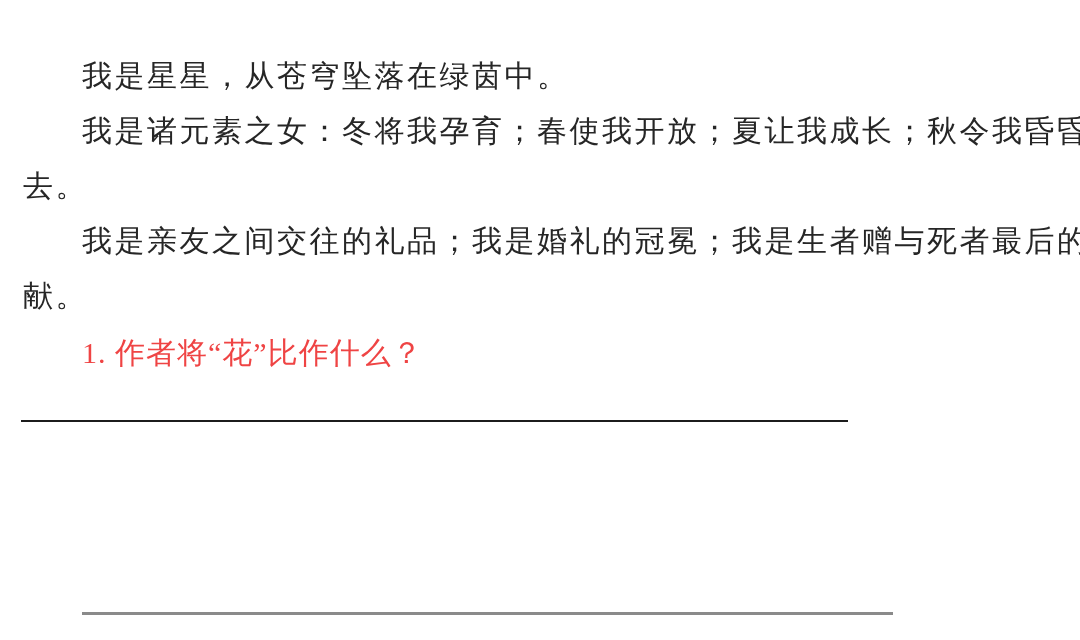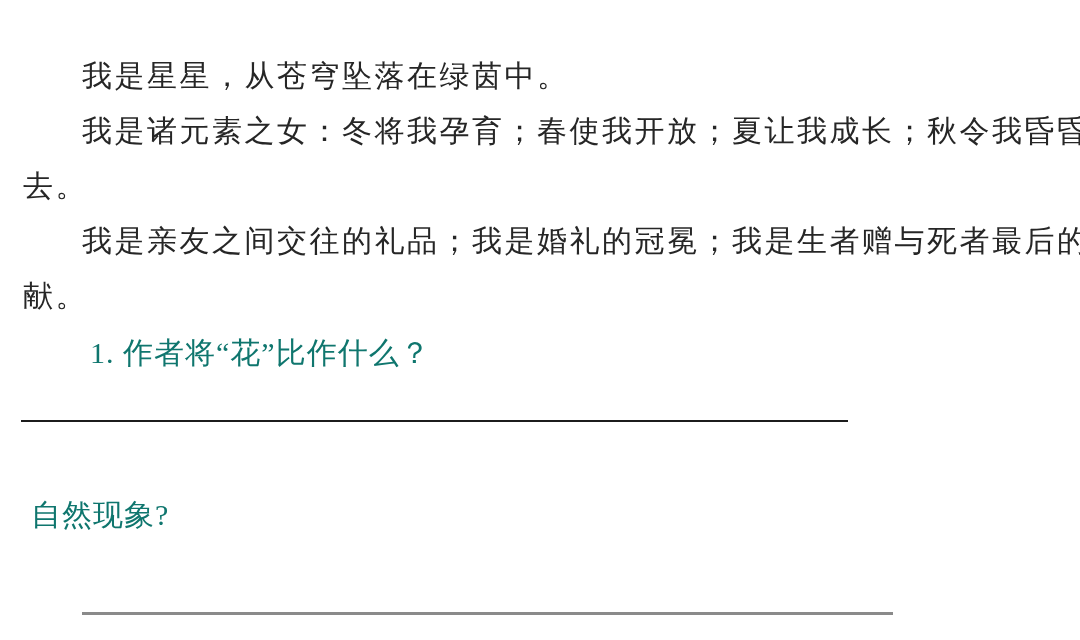--- a/index.html
+++ b/index.html
@@ -24,22 +24,21 @@
     white-space: nowrap;
     color: #1c1c1c;
   }
   .poem {
     letter-spacing: 2.5px;
     font-weight: 400;
     color: #262626;
   }
   .question {
     letter-spacing: 1px;
-    color: #0f766e;
-    margin-left: 8px;
+    color: #ef4444;
   }
   .indent { padding-left: 59px; }
   .rule {
     position: absolute;
     border: none;
   }
   .rule-1 {
     top: 420px;
     left: 21px;
     width: 827px;
@@ -65,17 +64,16 @@
 
   <div class="line poem indent" style="top:223px">我是亲友之间交往的礼品；我是婚礼的冠冕；我是生者赠与死者最后的祭</div>
 
   <div class="line poem" style="top:278px">献。</div>
 
   <div class="line question indent" style="top:335px">1. 作者将“花”比作什么？</div>
 
   <div class="rule rule-1" style="background-color: rgb(28, 28, 28);"></div>
 
 
-  <div class="line question" style="top:497px">自然现象?</div>
 
   <div class="rule rule-2" style="background-color: rgb(138, 138, 138);"></div>
 
 </div>
 
 </body></html>

